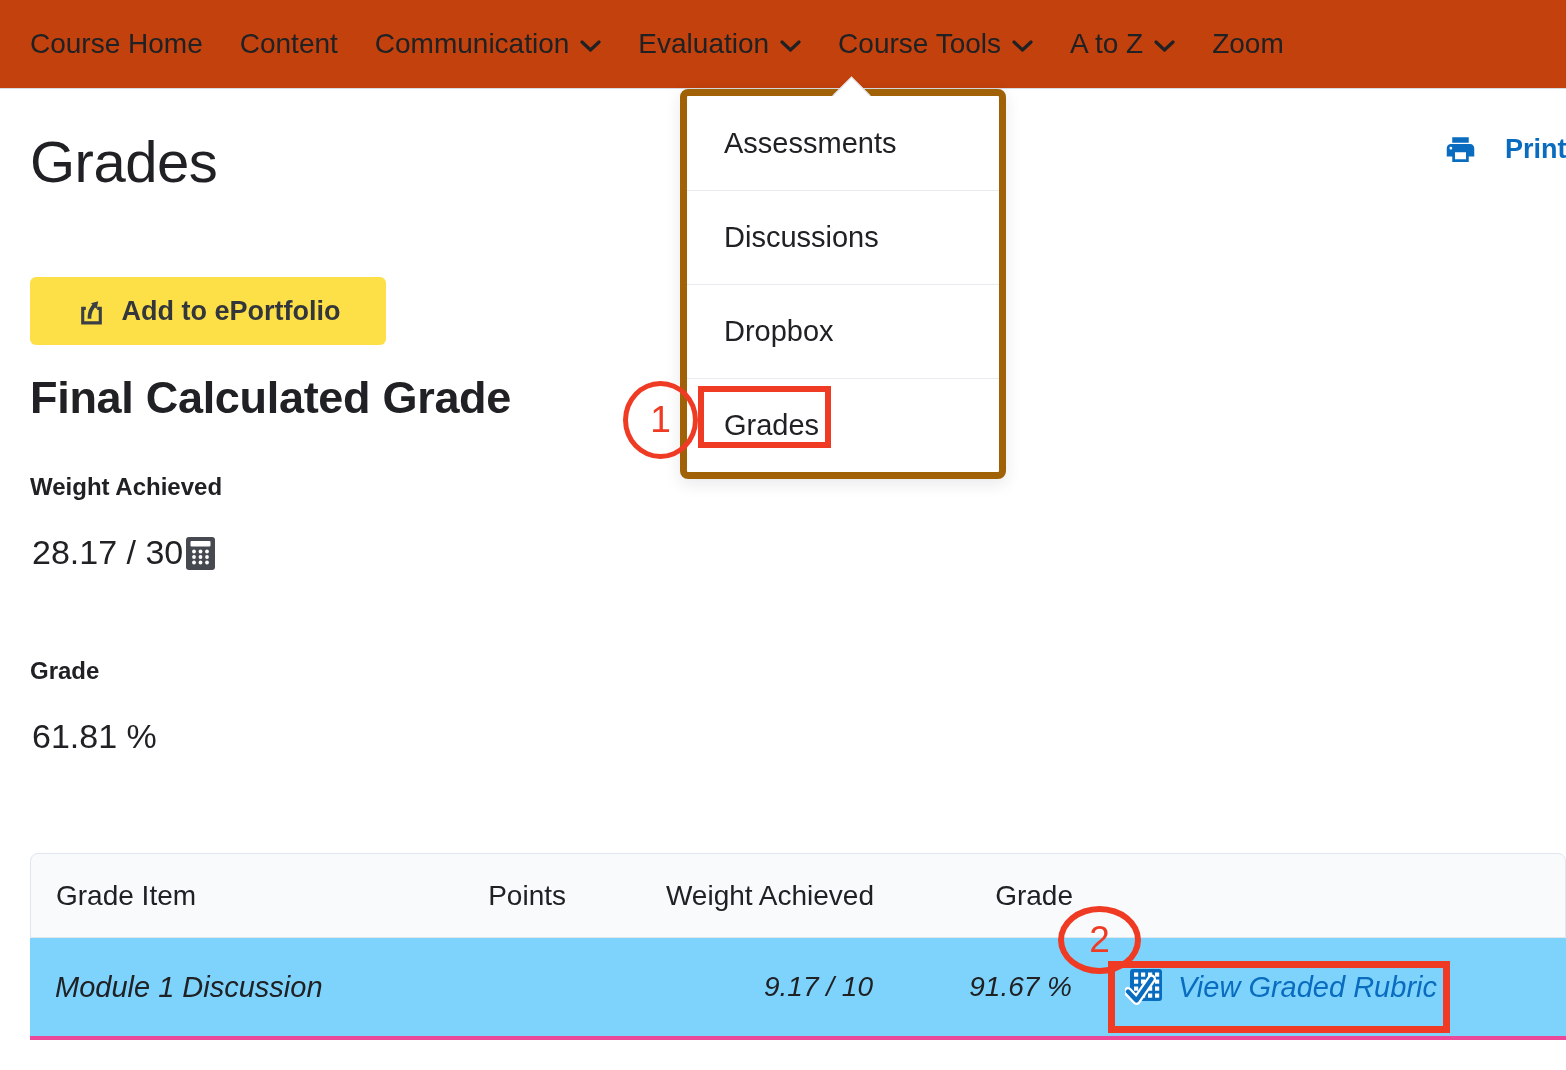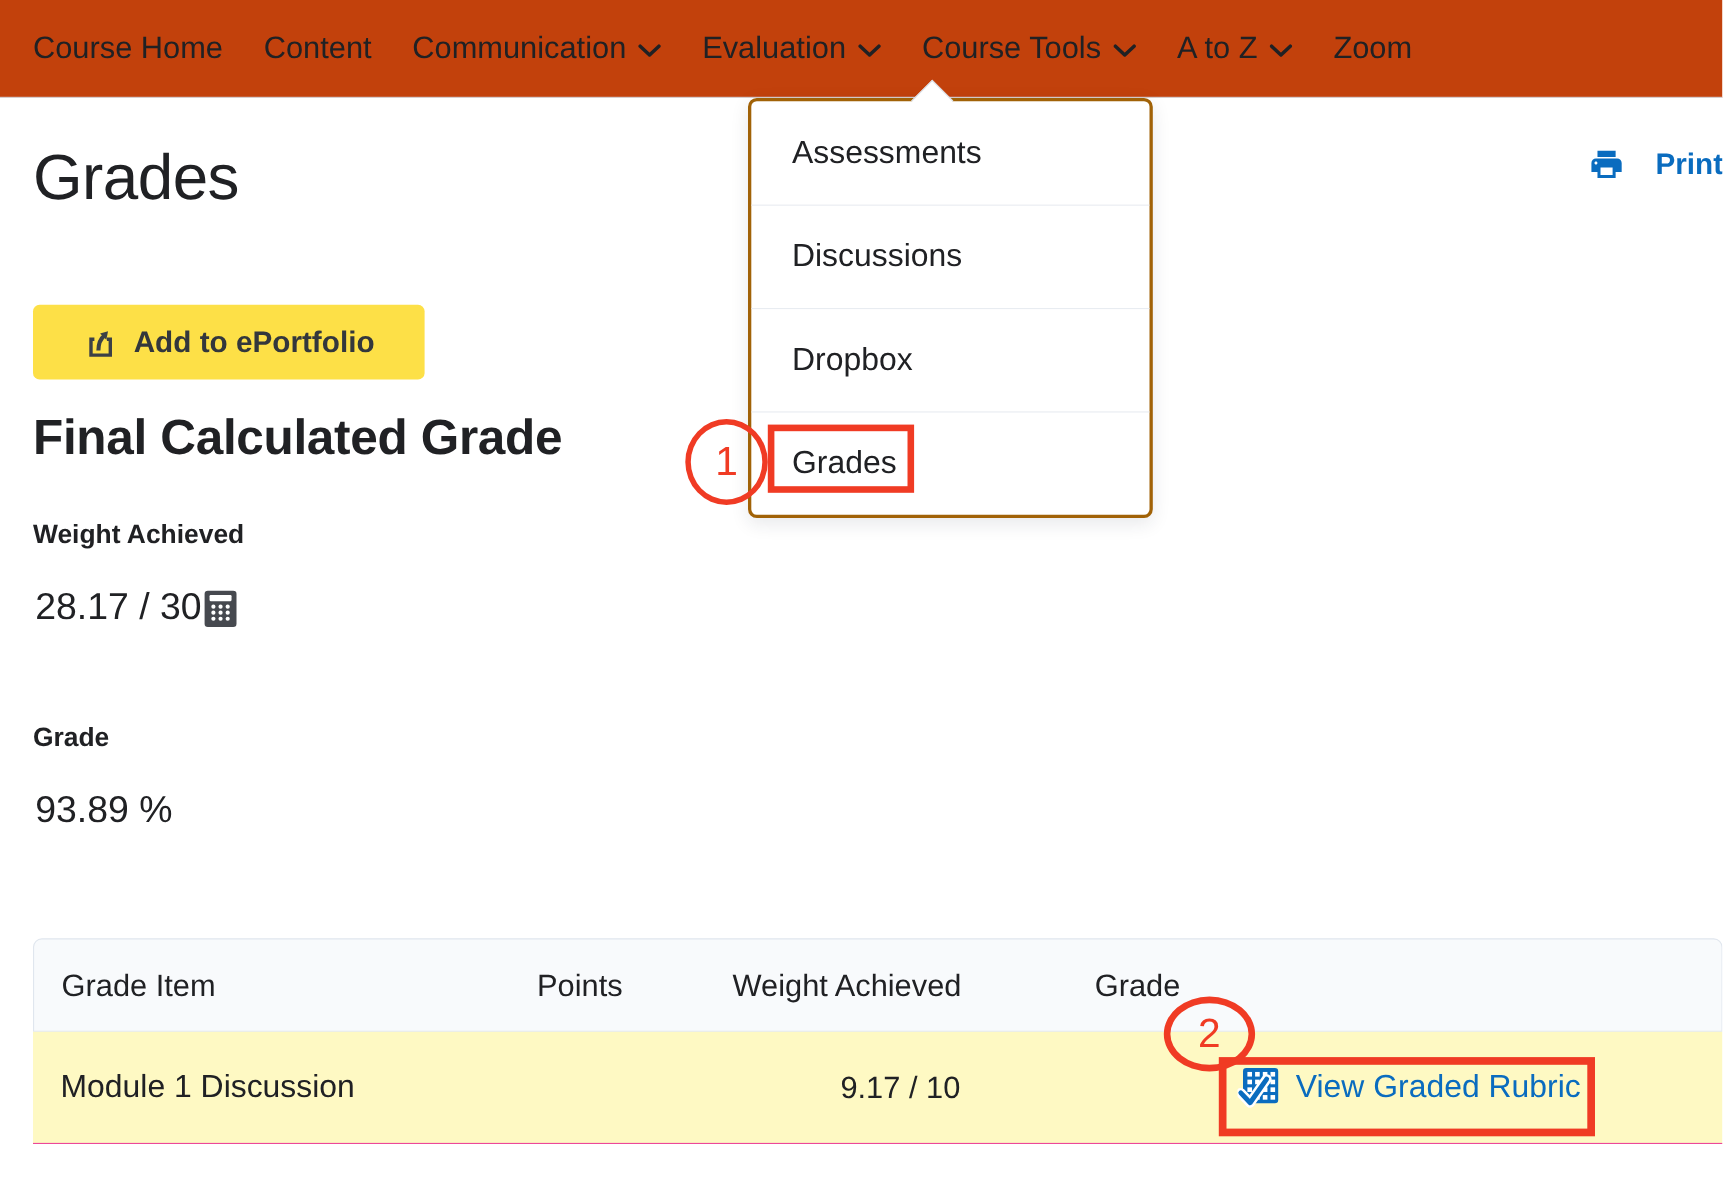--- a/index.html
+++ b/index.html
@@ -15,22 +15,22 @@
     position:absolute; top:0; left:0; width:1566px; height:89px;
     display:flex; align-items:center; gap:37px; padding:0 30px;
     background:#c2410c; border-bottom:1px solid #d6dbe3;
   }
   .nav-item{ display:flex; align-items:center; gap:11px; font-size:28px;
     color:#202124; cursor:pointer; white-space:nowrap; text-decoration:none; }
   .nav-item svg{ display:block; margin-top:4px; }
 
   
   .menu{
-    position:absolute; left:680px; top:89px; width:368px;
-    background:#fff; border:3px solid #a16207; border-radius:8px;
+    position:absolute; left:680px; top:89px; width:326px;
+    background:#fff; border:7px solid #a16207; border-radius:8px;
     box-shadow:0 5px 16px rgba(30,40,60,.10); z-index:2;
   }
   .menu-notch{
     position:absolute; top:-14px; left:151px; width:27px; height:27px;
     background:#fff; border-left:1px solid #d6dbe3; border-top:1px solid #d6dbe3;
     transform:rotate(45deg); z-index:3;
   }
   .menu-item{
     height:94px; display:flex; align-items:center; padding-left:37px;
     font-size:29px; color:#202124; cursor:pointer; position:relative; z-index:4;
@@ -63,22 +63,22 @@
   .wa-label{ top:473px; } .wa-value{ top:533px; }
   .g-label{ top:657px; }  .g-value{ top:717px; }
   .calc-icon{ cursor:pointer; display:block; margin-top:2px; }
 
   
   .gtable{ position:absolute; left:30px; top:853px; width:1536px; }
   .thead{
     position:relative; height:85px; background:#f8fafc;
     border:1px solid #e0e6ee; border-radius:8px 8px 0 0;
   }
-  .trow{ position:relative; height:102px; background:#fef9c3;
-    border-bottom:1px solid #ec4899; }
+  .trow{ position:relative; height:102px; background:#7dd3fc;
+    border-bottom:4px solid #ec4899;font-style:italic; }
   .cell{ position:absolute; top:0; height:100%; display:flex; align-items:center;
     font-size:28px; white-space:nowrap; }
   .cell.num{ justify-content:flex-end; }
   .c-item{ left:25px; }
   .c-points{ left:350px; width:185px; }
   .c-weight{ left:600px; width:243px; }
   .c-grade{ left:930px; width:112px; }
   .c-comments{ left:1097px; }
   .trow .c-item{ font-size:29px; }
   .trow .c-comments{ left:1095px; gap:15px; }
@@ -173,33 +173,34 @@
           <circle cx="15.5" cy="21" r="1.9"></circle>
           <circle cx="22" cy="21" r="1.9"></circle>
         <circle cx="9" cy="26.5" r="1.9"></circle>
           <circle cx="15.5" cy="26.5" r="1.9"></circle>
           <circle cx="22" cy="26.5" r="1.9"></circle>
       </g>
     </svg>
   </div>
 
   <div class="stat-label g-label">Grade</div>
-  <div class="stat-value g-value">93.89 %</div>
+  <div class="stat-value g-value">61.81 %</div>
 
   <div class="gtable">
     <div class="thead">
       <div class="cell num c-points">Points</div>
       <div class="cell c-item">Grade Item</div>
       <div class="cell num c-weight">Weight Achieved</div>
       <div class="cell num c-grade">Grade</div>
     </div>
     <div class="trow">
       <div class="cell c-item">Module 1 Discussion</div>
       <div class="cell num c-points"></div>
       <div class="cell num c-weight">9.17 / 10</div>
+      <div class="cell num c-grade">91.67 %</div>
       <div class="cell c-comments">
         <a class="rubric-link">
           <svg width="38" height="38" viewBox="0 0 38 38">
             <rect x="5" y="1" width="32" height="32" rx="3" fill="#0a6cbf"></rect>
             <g fill="#fff">
               <rect x="9" y="4.5" width="4.2" height="4.2"></rect>
                 <rect x="16" y="4.5" width="4.2" height="4.2"></rect>
                 <rect x="23" y="4.5" width="4.2" height="4.2"></rect>
                 <rect x="30" y="4.5" width="4.2" height="4.2"></rect>
               <rect x="9" y="11.5" width="4.2" height="4.2"></rect>

